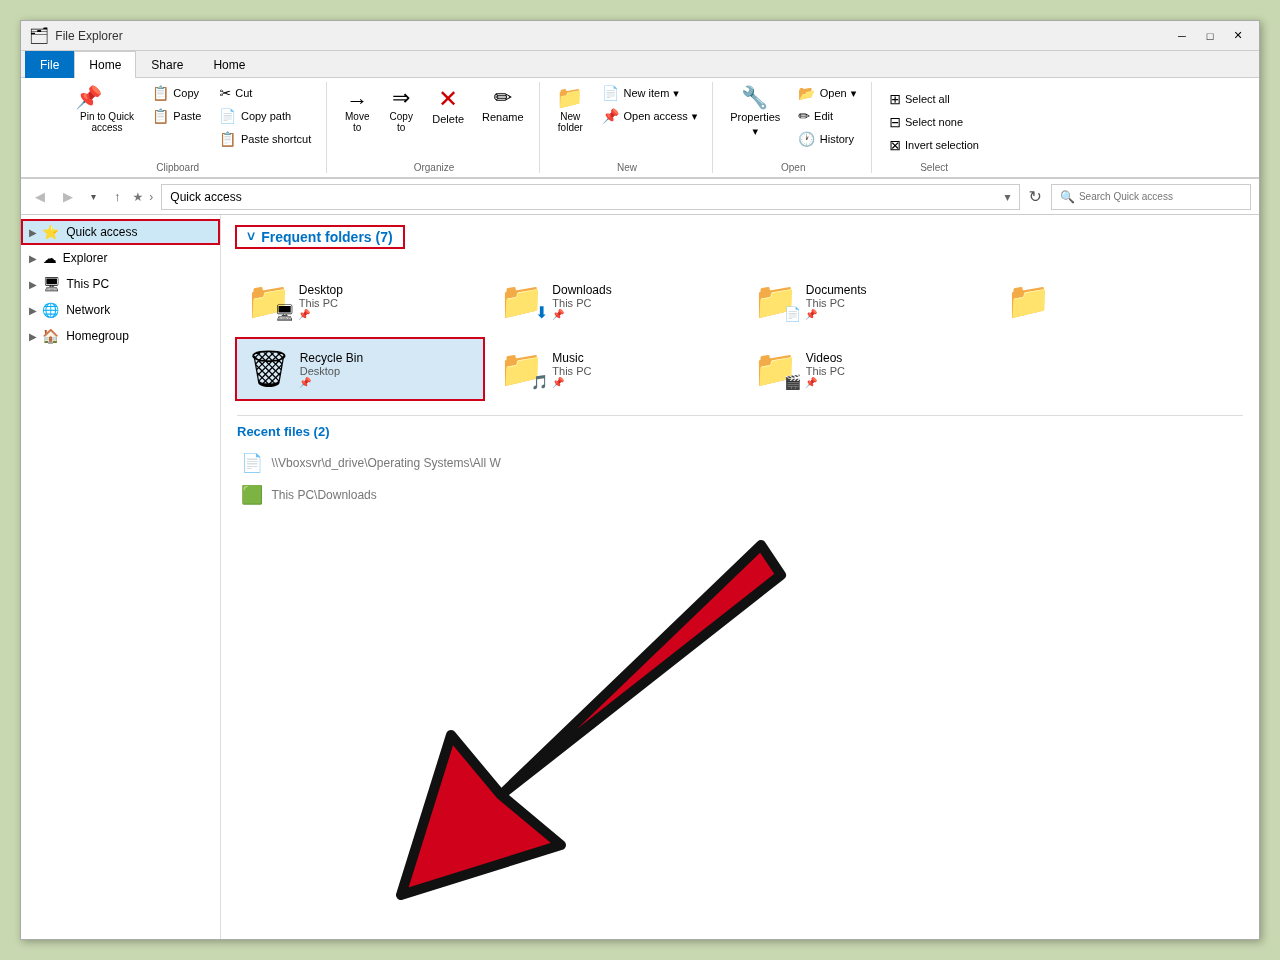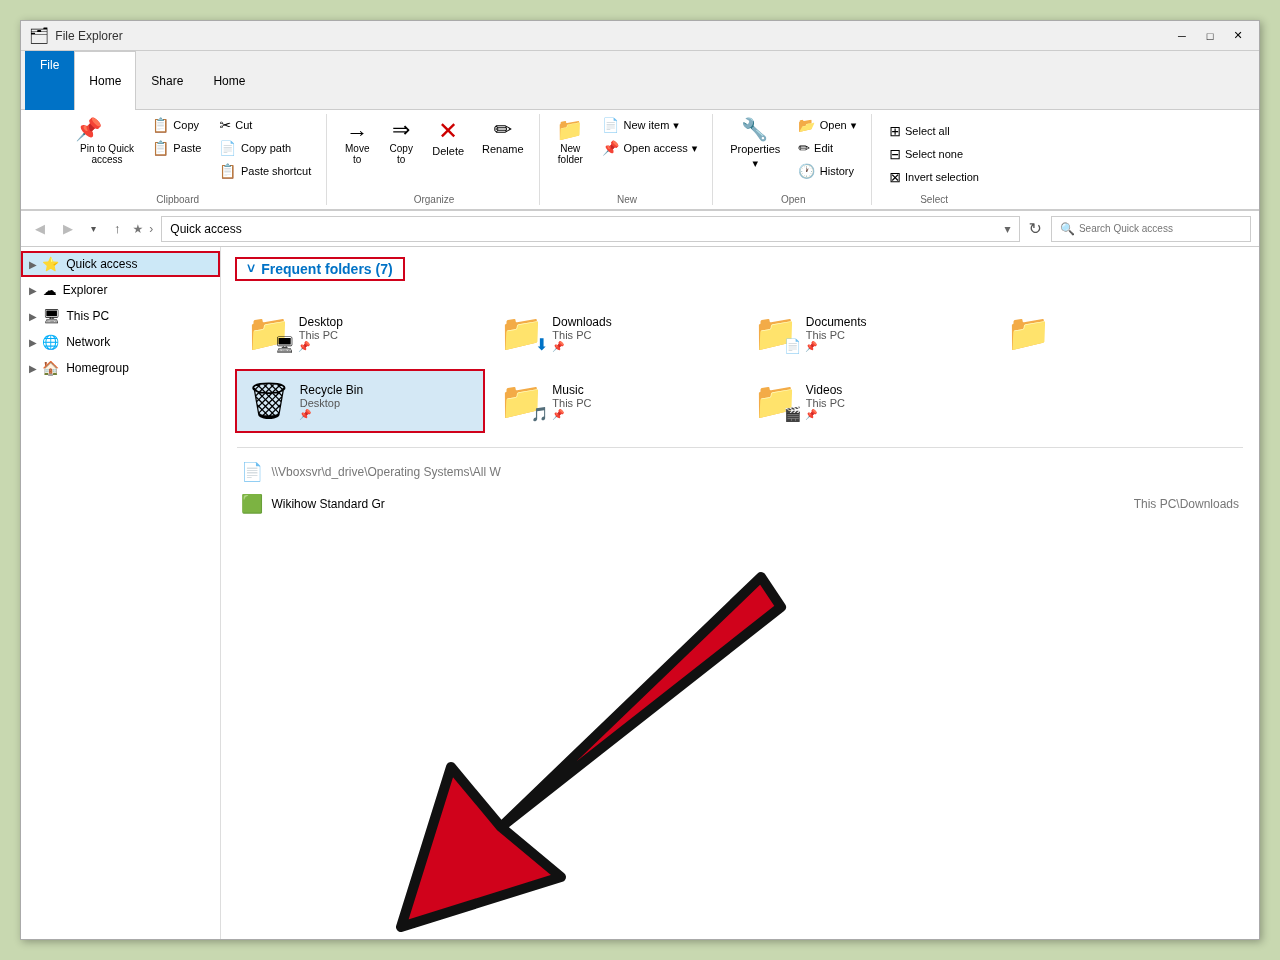--- a/index.html
+++ b/index.html
@@ -46,21 +46,21 @@
     }
 
     
     .ribbon-tabs {
       display: flex;
       background: #f0f0f0;
       border-bottom: 1px solid #ccc;
       padding: 0 4px;
     }
     .ribbon-tab {
-      padding: 22px 14px;
+      padding: 6px 14px;
       font-size: 12px;
       cursor: pointer;
       border: 1px solid transparent;
       border-bottom: none;
       margin-bottom: -1px;
     }
     .ribbon-tab.active {
       background: white;
       border-color: #ccc;
       color: #000;
@@ -571,27 +571,29 @@
             <span class="folder-name">Videos</span>
             <span class="folder-sub">This PC</span>
             <span class="folder-pin">📌</span>
           </div>
         </div>
       </div>
 
       <hr class="divider">
 
       <div class="recent-section">
+        <div style="margin-bottom:8px;">
+          <span style="font-size:13px;color:#0072c6;font-weight:600;">Recent files (2)</span>
+        </div>
         <div class="recent-item">
           <span class="recent-icon">📄</span>
           <span class="recent-path">\\Vboxsvr\d_drive\Operating Systems\All W</span>
         </div>
         <div class="recent-item">
           <span class="recent-icon" style="color:#4caf50;">🟩</span>
-          <span class="recent-name">Wikihow Standard Gr</span>
           <span class="recent-path">This PC\Downloads</span>
         </div>
       </div>
 
       <div style="position:absolute;top:200px;left:80px;pointer-events:none;z-index:10;">
         <svg width="500" height="500" viewBox="0 0 500 500">
           <polygon points="480,160 200,380 260,430 100,480 150,320 200,380 460,130" fill="#d0021b" stroke="#111" stroke-width="10" stroke-linejoin="round"></polygon>
         </svg>
       </div>
     </div>

